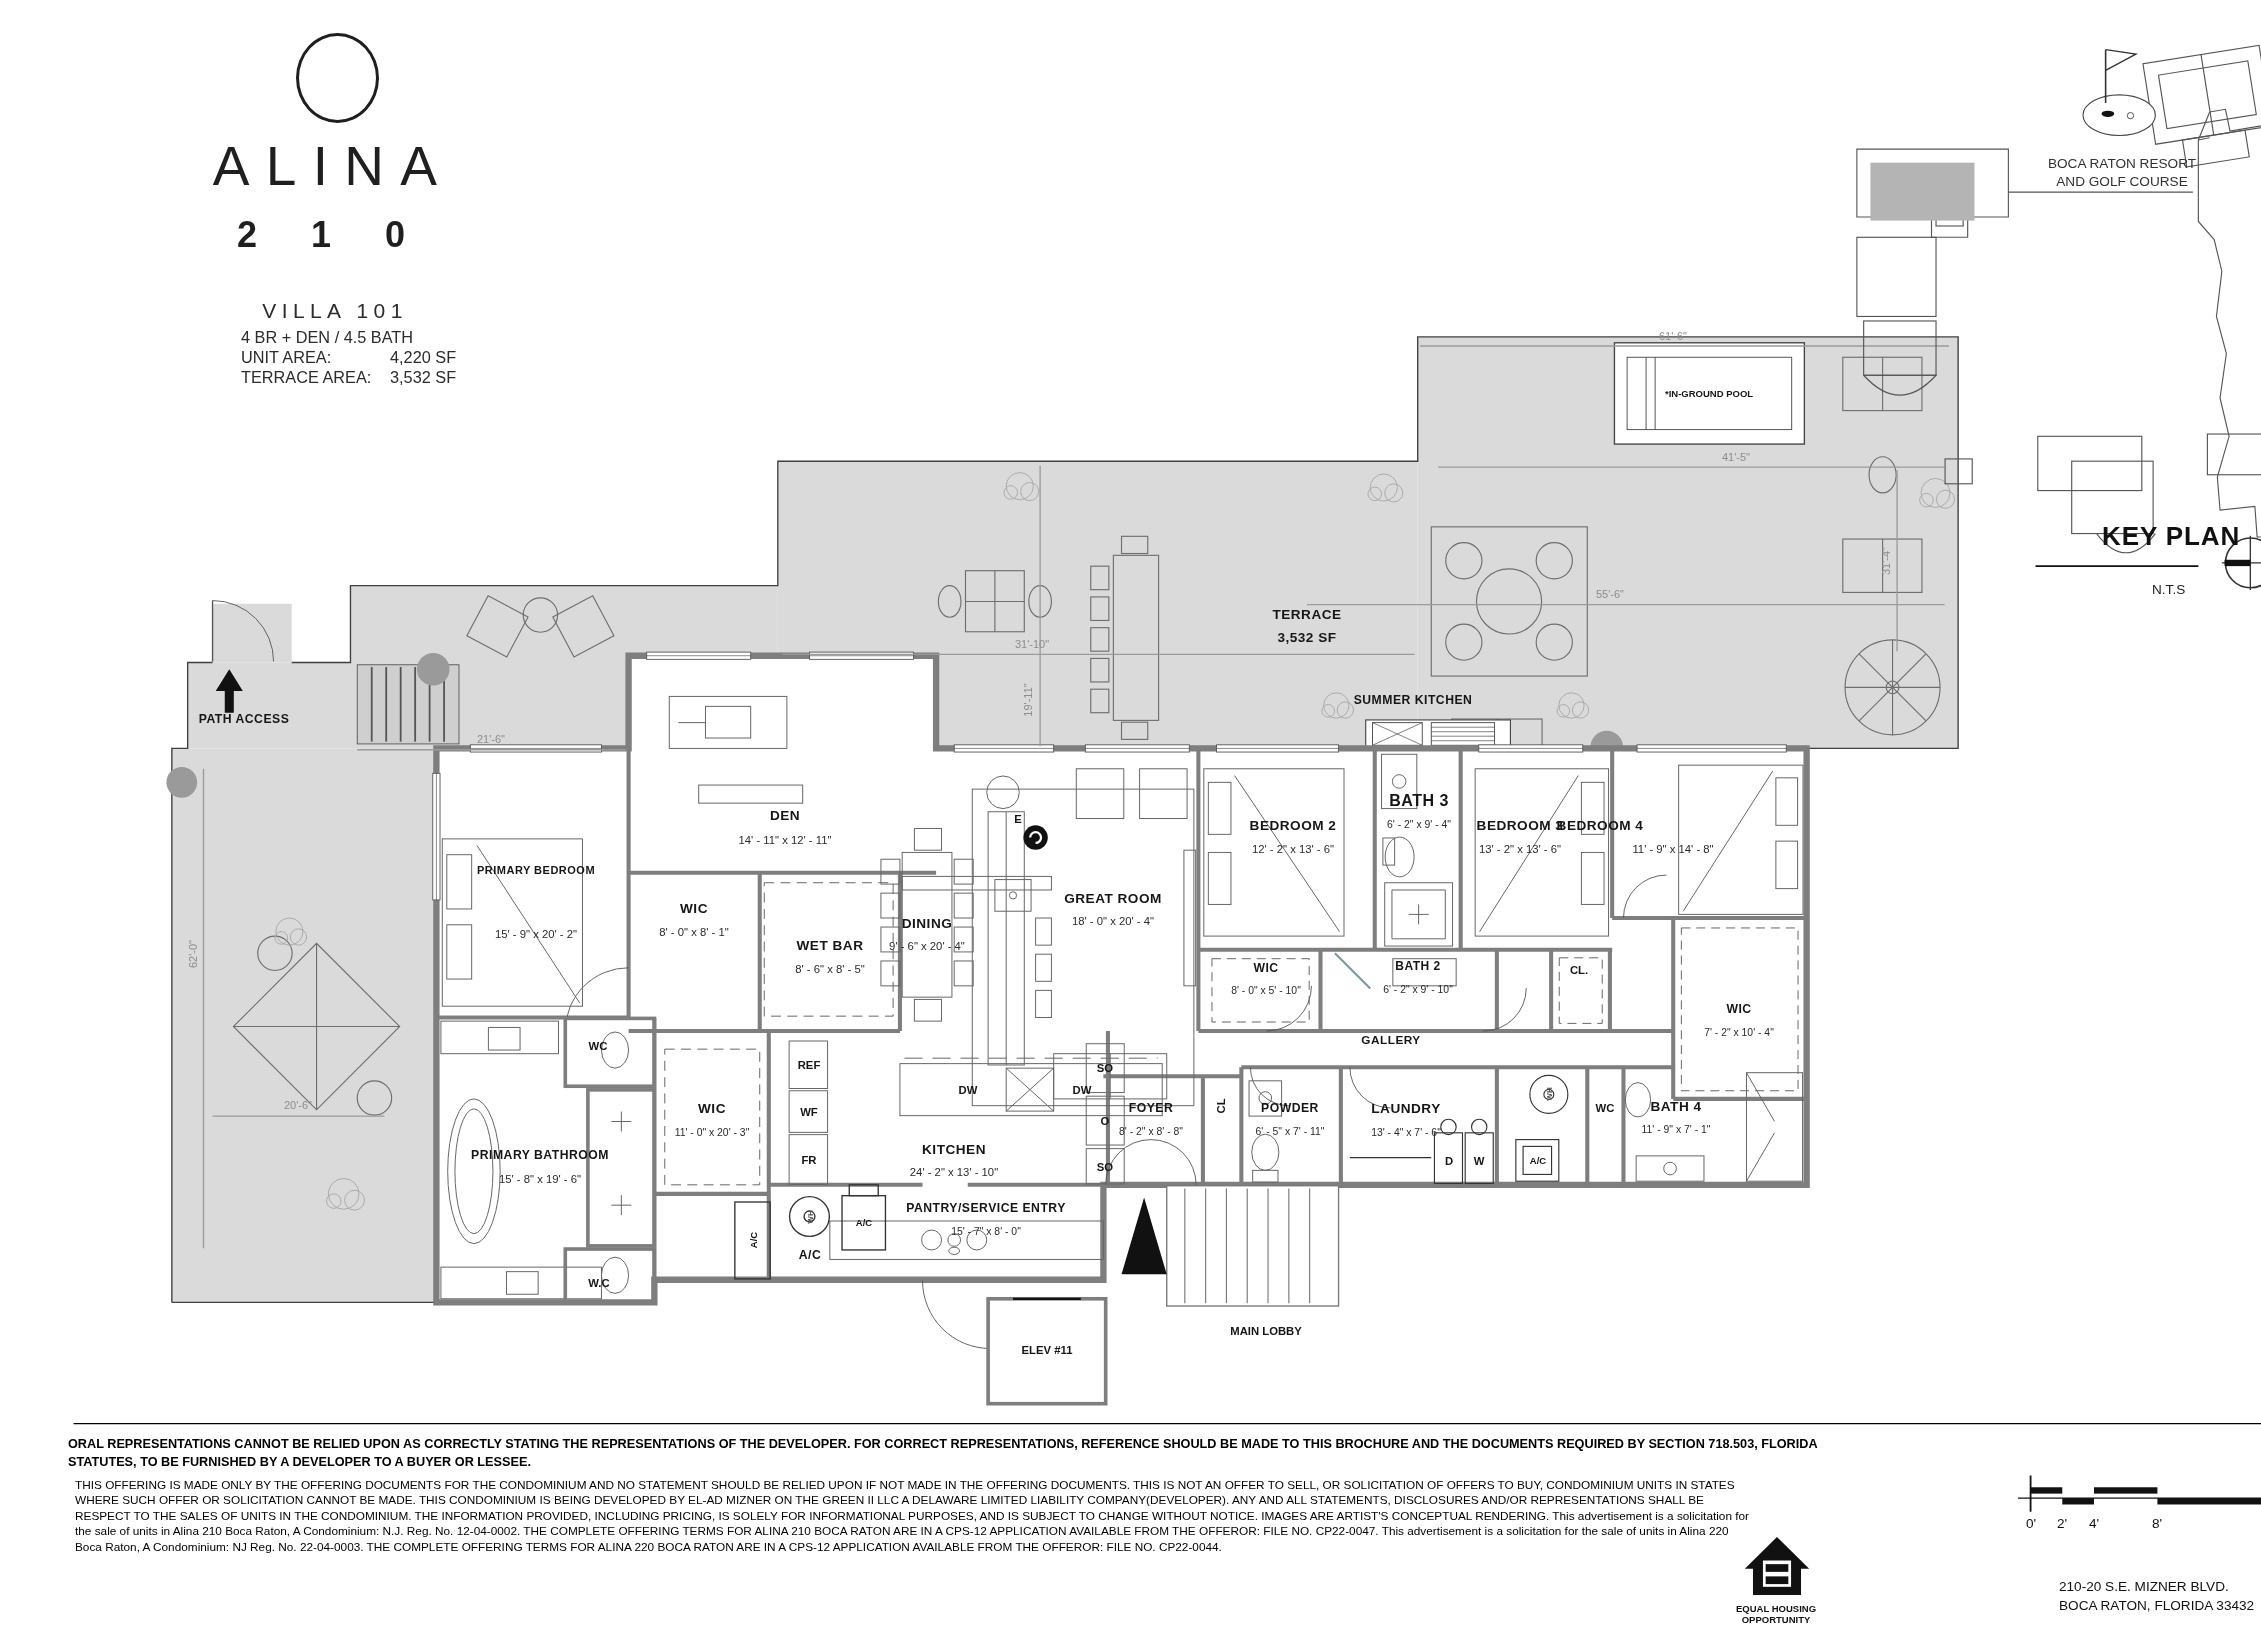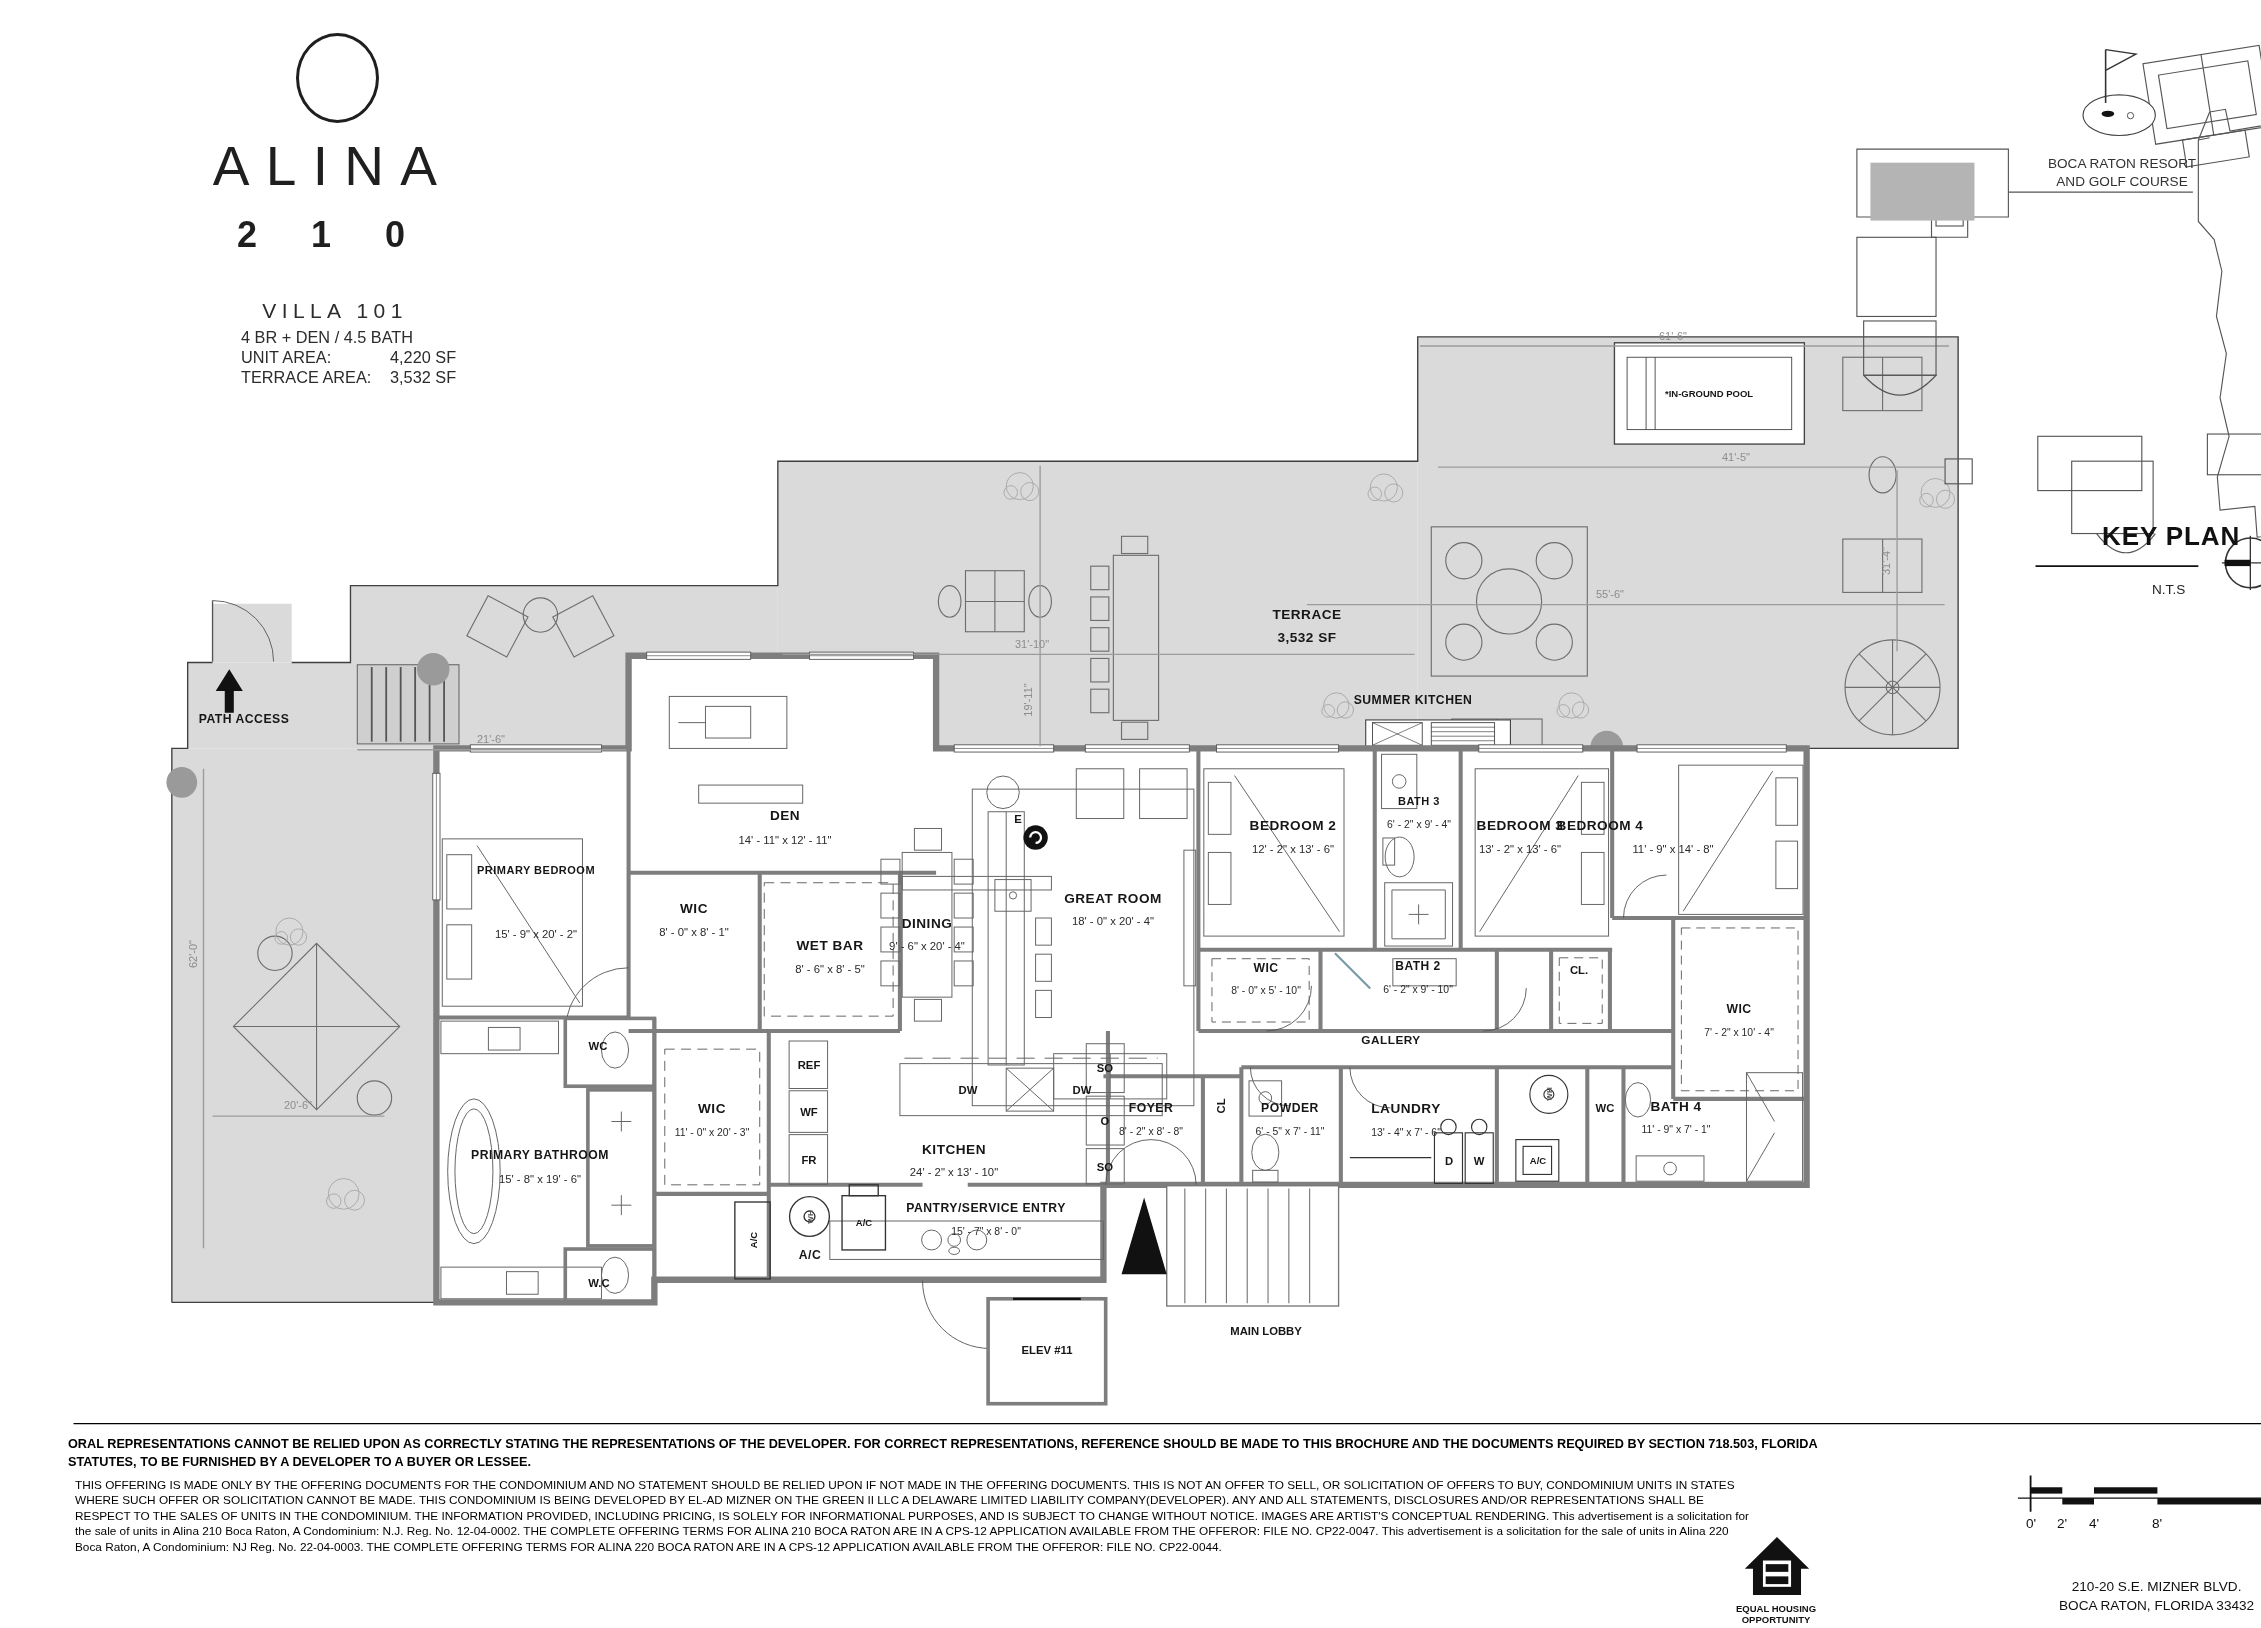--- a/index.html
+++ b/index.html
@@ -22,21 +22,21 @@
   .specs{position:absolute;left:241px;top:327px;font-size:16.3px;line-height:20px;color:#2c2c2c;}
   .specs .row{display:flex;align-items:center;}
   .specs .k{width:149px;}
   
   .kp-title{position:absolute;left:2102px;top:521px;font-size:26px;font-weight:700;letter-spacing:0.9px;color:#111;}
   .kp-nts{position:absolute;left:2152px;top:582px;font-size:13.6px;color:#222;}
   .kp-resort{position:absolute;left:2122px;top:173px;font-size:13.6px;line-height:18px;color:#333;text-align:center;transform:translate(-50%,-50%);white-space:nowrap;}
   
   .disc-bold{position:absolute;left:68px;top:1435px;font-size:12.7px;font-weight:700;line-height:18px;color:#000;white-space:nowrap;}
   .disc-body{position:absolute;left:75px;top:1478px;font-size:11.8px;font-weight:400;line-height:15.4px;color:#000;white-space:nowrap;}
-  .addr{position:absolute;left:2059px;top:1577px;font-size:13.6px;line-height:19px;color:#111;text-align:center;}
+  .addr{position:absolute;left:2059px;top:1577px;font-size:13.6px;line-height:19px;color:#111;}
   .eho-txt{position:absolute;left:1776px;top:1603px;font-size:9.5px;font-weight:700;line-height:11.3px;color:#111;text-align:center;transform:translateX(-50%);}
   .sb-lbl{position:absolute;font-size:13.6px;color:#111;transform:translateX(-50%);}
 </style>
 </head>
 <body>
 
 <div id="page">
 
   <svg width="2442" height="1628" viewBox="0 0 5400 3600">
 
@@ -544,21 +544,21 @@
   <div class="rn ctr" style="left:694px;top:908px">WIC</div>
   <div class="rd ctr" style="left:694px;top:932px">8' - 0" x 8' - 1"</div>
   <div class="rn ctr" style="left:830px;top:945px">WET BAR</div>
   <div class="rd ctr" style="left:830px;top:969px">8' - 6" x 8' - 5"</div>
   <div class="rn ctr" style="left:927px;top:923px">DINING</div>
   <div class="rd ctr" style="left:927px;top:946px">9' - 6" x 20' - 4"</div>
   <div class="rn ctr" style="left:1113px;top:898px">GREAT ROOM</div>
   <div class="rd ctr" style="left:1113px;top:921px">18' - 0" x 20' - 4"</div>
   <div class="rn ctr" style="left:1293px;top:825px">BEDROOM 2</div>
   <div class="rd ctr" style="left:1293px;top:849px">12' - 2" x 13' - 6"</div>
-  <div class="rn ctr" style="left:1419px;top:801px;font-size:11px">BATH 3</div>
+  <div class="rn ctr" style="left:1419px;top:801px;font-size:16px">BATH 3</div>
   <div class="rd ctr" style="left:1419px;top:824px;font-size:10.4px">6' - 2" x 9' - 4"</div>
   <div class="rn ctr" style="left:1520px;top:825px">BEDROOM 3</div>
   <div class="rd ctr" style="left:1520px;top:849px">13' - 2" x 13' - 6"</div>
   <div class="rn ctr" style="left:1600px;top:825px">BEDROOM 4</div>
   <div class="rd ctr" style="left:1673px;top:849px">11' - 9" x 14' - 8"</div>
   <div class="rn ctr" style="left:1266px;top:968px;font-size:12.2px">WIC</div>
   <div class="rd ctr" style="left:1266px;top:990px;font-size:10.4px">8' - 0" x 5' - 10"</div>
   <div class="rn ctr" style="left:1418px;top:966px;font-size:12px">BATH 2</div>
   <div class="rd ctr" style="left:1418px;top:989px;font-size:10.4px">6' - 2" x 9' - 10"</div>
   <div class="rn ctr" style="left:1739px;top:1009px;font-size:12.2px">WIC</div>

